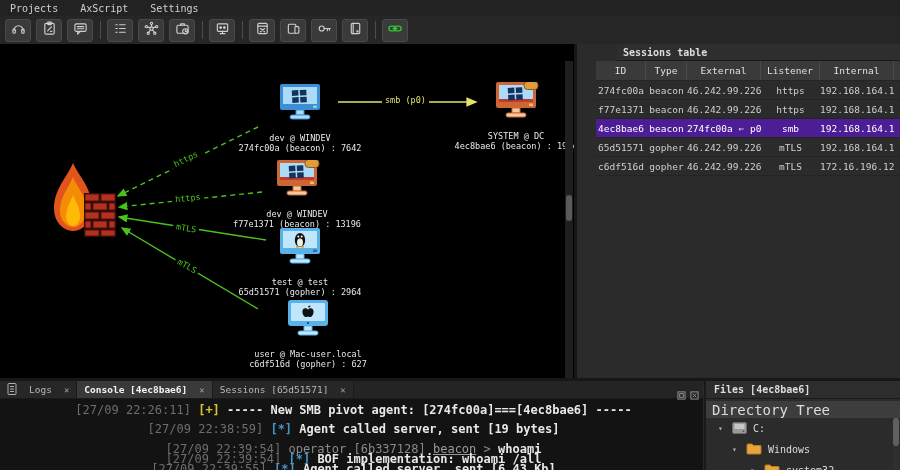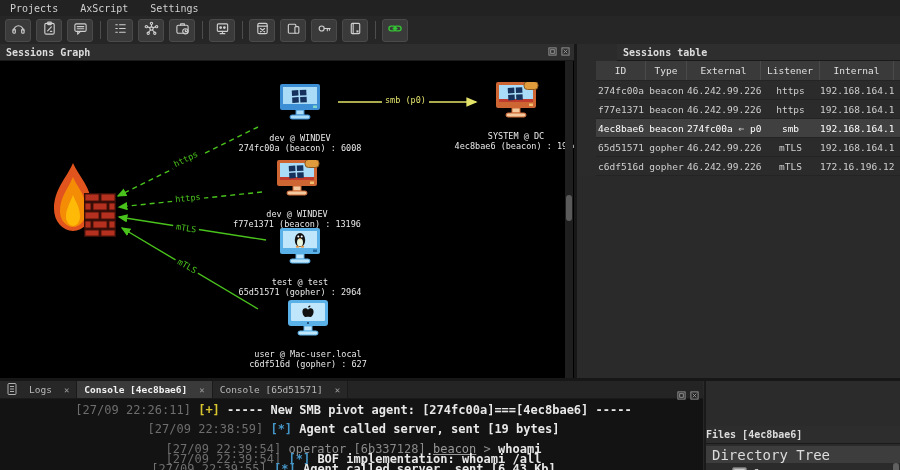--- a/index.html
+++ b/index.html
@@ -39,21 +39,21 @@
   .gnode .ndetail { font-size:8.5px; color:#e8e8e8; white-space:nowrap; }
   .gscroll { position:absolute; right:1px; top:0; width:8px; height:317px; background:#1f1f1f; }
   .gscroll .handle { position:absolute; left:1px; top:134px; width:6px; height:26px; background:#5a5a5a; border-radius:3px; }
   
   .table-panel { position:absolute; left:577px; top:44px; width:323px; height:334px; background:#2b2b2b; }
   .table-panel .panel-header { left:0; top:0; width:387px;margin-left:40px; }
   .trow { display:flex; height:19px; line-height:19px; font-size:9.5px; color:#cfcfcf;
     border-bottom:1px solid #242424;margin-left:19px; }
   .trow.head { background:#3a3a3a; color:#e0e0e0; height:20px; line-height:20px; }
   .trow.head .tcell { border-right:1px solid #4a4a4a; }
-  .trow.sel { background:#404040; color:#fff; }
+  .trow.sel { background:#4c1d95; color:#fff; }
   .tcell { text-align:center; overflow:hidden; white-space:nowrap; flex-shrink:0; }
   .c-id{width:50px}.c-type{width:41px}.c-ext{width:74px}.c-lis{width:59px}.c-int{width:74px}.c-x{width:25px;border-right:none!important}
   .tbody-rest { height:219px; background:#2a2a2a; }
   
   .console-panel { position:absolute; left:0; top:381px; width:703px; height:89px; background:#131313; }
   .tabbar { position:absolute; left:0; top:0; width:703px; height:18px; background:#242424;
     display:flex; border-bottom:1px solid #1a1a1a; }
   .tab { display:flex; align-items:center; gap:12px; padding:0 7px; font-size:9.5px;
     color:#b8b8b8; background:#272727; border-right:1px solid #1a1a1a; }
   .tab.active { background:#3a3a3a; color:#f2f2f2; font-weight:bold; }
@@ -65,21 +65,21 @@
   .lt { color:#6e6e6e; }
   .lplus { color:#d9c530; font-weight:bold; }
   .lstar { color:#4596c8; font-weight:bold; }
   .lw { color:#e8e8e8; font-weight:bold; }
   .lgray { color:#8a8a8a; }
   .llink { color:#9a9a9a; text-decoration:underline; }
   
   .files-panel { position:absolute; left:704px; top:381px; width:196px; height:89px; background:#2b2b2b;
     border-left:2px solid #1a1a1a; }
   .files-title { height:18px; background:#2d2d2d; border-bottom:1px solid #1a1a1a;
-    font-size:10px; font-weight:bold; display:flex; align-items:center; color:#dcdcdc;margin-top:45px; }
+    font-size:10px; font-weight:bold; display:flex; align-items:center; padding-left:8px; color:#dcdcdc; }
   .dirtree-head { height:17px; margin-top:2px; background:#3d3d3d; font-size:14px;
     display:flex; align-items:center; padding-left:6px; color:#dcdcdc; position:relative; }
   .tree { position:relative; height:52px; overflow:hidden; }
   .tree-row { display:flex; align-items:center; height:21px; font-size:10px; color:#dcdcdc; gap:6px; }
   .arrow { font-size:8px; color:#b0b0b0; width:8px; }
   .fscroll { position:absolute; right:1px; top:0; width:6px; height:70px; background:#2f2f2f; }
   .fscroll .handle { position:absolute; top:0; left:0; width:6px; height:28px; background:#606060; border-radius:3px; }
   .vsep { position:absolute; left:574px; top:44px; width:3px; height:334px; background:#171717; }
   .hsep { position:absolute; left:0; top:378px; width:900px; height:3px; background:#171717; }
 </style>
@@ -182,33 +182,20 @@
     <div class="tbtn green">
         <span><svg width="16" height="15" viewBox="0 0 16 16">
             <rect x="1.5" y="5.5" width="7.5" height="5" rx="2.5"></rect>
             <rect x="7" y="5.5" width="7.5" height="5" rx="2.5"></rect>
             <path d="M6,8 h4"></path>
           </svg></span>
       </div>
   </div>
 
   <div class="graph-panel">
-    <div class="panel-header">
-      <span>Sessions Graph</span>
-      <span class="hdr-icons">
-        <span><svg width="9" height="9" viewBox="0 0 10 10">
-              <rect x="1" y="1" width="8" height="8"></rect>
-              <rect x="3" y="3" width="4" height="4"></rect>
-            </svg></span>
-        <span><svg width="9" height="9" viewBox="0 0 10 10">
-              <rect x="1" y="1" width="8" height="8"></rect>
-              <path d="M3,3 l4,4 M7,3 l-4,4"></path>
-            </svg></span>
-      </span>
-    </div>
     <div class="graph-canvas">
 
       <svg class="edges" width="574" height="317" viewBox="0 0 574 317">
         <defs>
           <marker id="ag" markerWidth="8" markerHeight="8" refX="6" refY="3" orient="auto">
               <path d="M0,0 L7,3 L0,6 Z" fill="#49c31c"></path>
             </marker>
           <marker id="ay" markerWidth="8" markerHeight="8" refX="6" refY="3" orient="auto">
               <path d="M0,0 L7,3 L0,6 Z" fill="#e3e36a"></path>
             </marker>
@@ -257,21 +244,21 @@
           <g fill="#16325c" transform="rotate(-3 23 11)">
               <rect x="15" y="6" width="6.5" height="5.5"></rect>
               <rect x="23" y="6" width="6.5" height="5.5"></rect>
               <rect x="15" y="13" width="6.5" height="5.5"></rect>
               <rect x="23" y="13" width="6.5" height="5.5"></rect>
             </g>
           <rect x="19" y="26" width="8" height="5" fill="#aadcf7" stroke="#3c8fd4"></rect>
           <rect x="13" y="31" width="20" height="4" rx="2" fill="#aadcf7" stroke="#3c8fd4"></rect>
         </svg>
         <div class="nname">dev @ WINDEV</div>
-        <div class="ndetail">274fc00a (beacon) : 6008</div>
+        <div class="ndetail">274fc00a (beacon) : 7642</div>
       </div>
 
       <div class="gnode" style="left:431px;top:21px">
         <svg width="46" height="40" viewBox="0 0 46 40">
           <rect x="3" y="0" width="40" height="26" rx="2" fill="#cd6633"></rect>
           <rect x="6" y="3" width="34" height="17" fill="#aadcf7"></rect>
           <rect x="6" y="17" width="34" height="3" fill="#c03b2e"></rect>
           <rect x="36" y="21.5" width="4" height="2.5" fill="#f0c070"></rect>
           <g fill="#16325c" transform="rotate(-3 23 11)">
               <rect x="15" y="5.5" width="6.5" height="5.5"></rect>
@@ -417,21 +404,21 @@
               <path d="M3,3.5 h4 M3,6 h4 M3,8.5 h4"></path>
             </svg></span>
         <span>Logs</span>
         <span class="x">✕</span>
       </div>
       <div class="tab active">
         <span>Console [4ec8bae6]</span>
         <span class="x">✕</span>
       </div>
       <div class="tab">
-        <span>Console [65d51571]</span>
+        <span>Sessions [65d51571]</span>
         <span class="x">✕</span>
       </div>
       <span class="hdr-icons" style="top:4px">
         <span><svg width="9" height="9" viewBox="0 0 10 10">
               <rect x="1" y="1" width="8" height="8"></rect>
               <rect x="3" y="3" width="4" height="4"></rect>
             </svg></span>
         <span><svg width="9" height="9" viewBox="0 0 10 10">
               <rect x="1" y="1" width="8" height="8"></rect>
               <path d="M3,3 l4,4 M7,3 l-4,4"></path>

